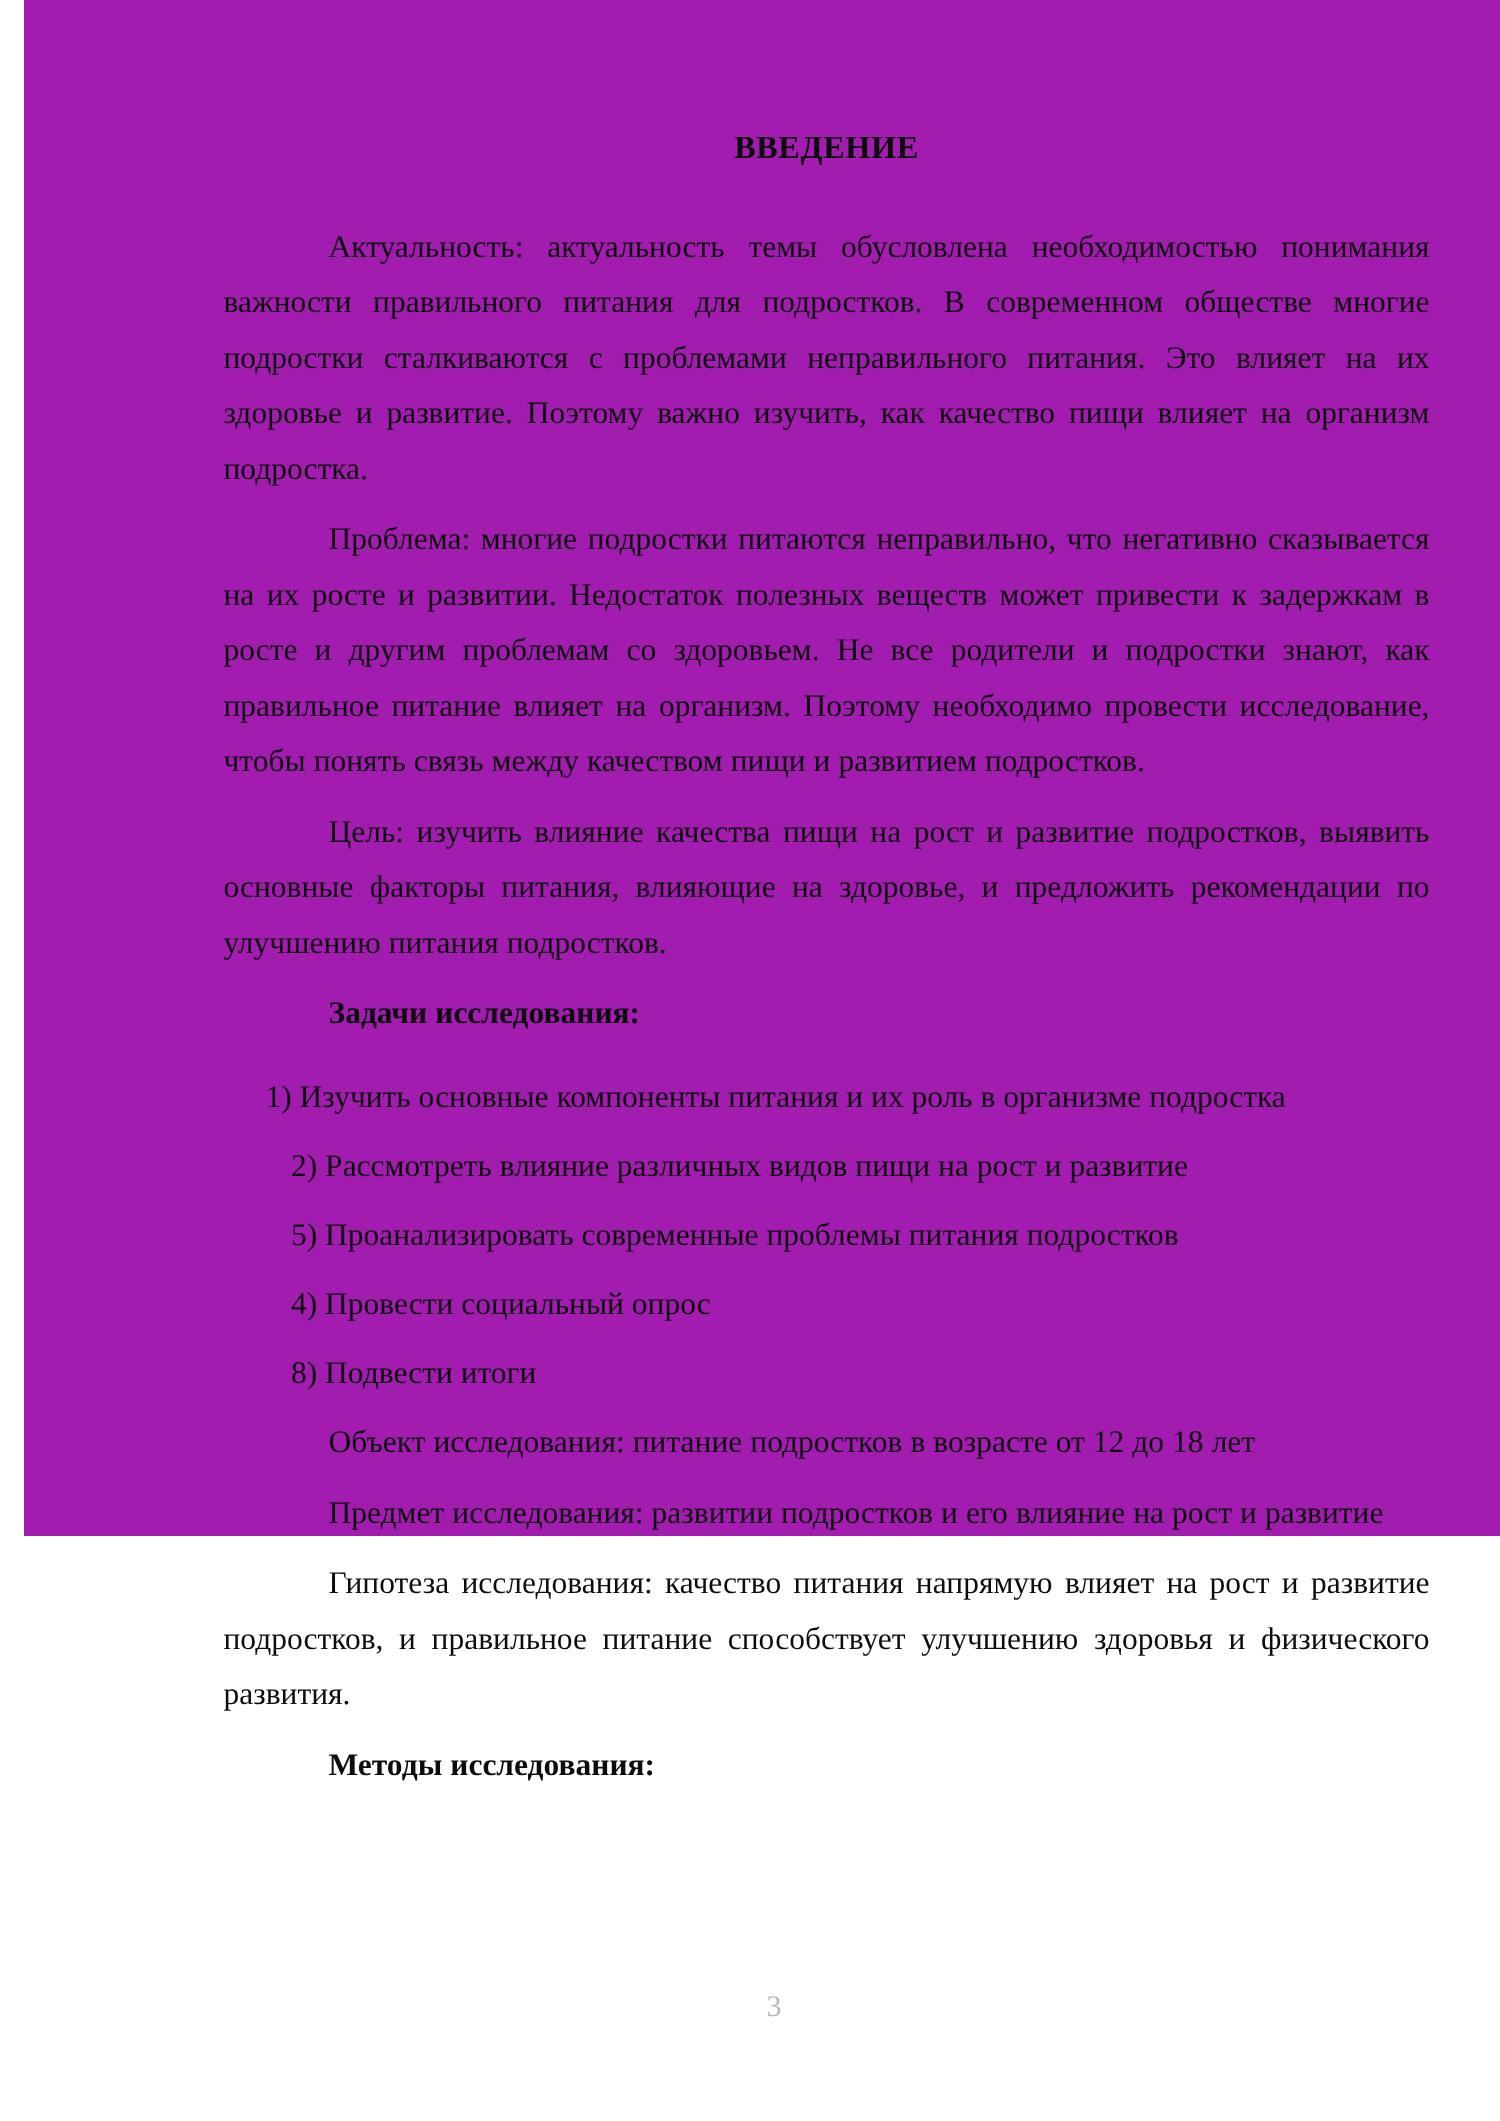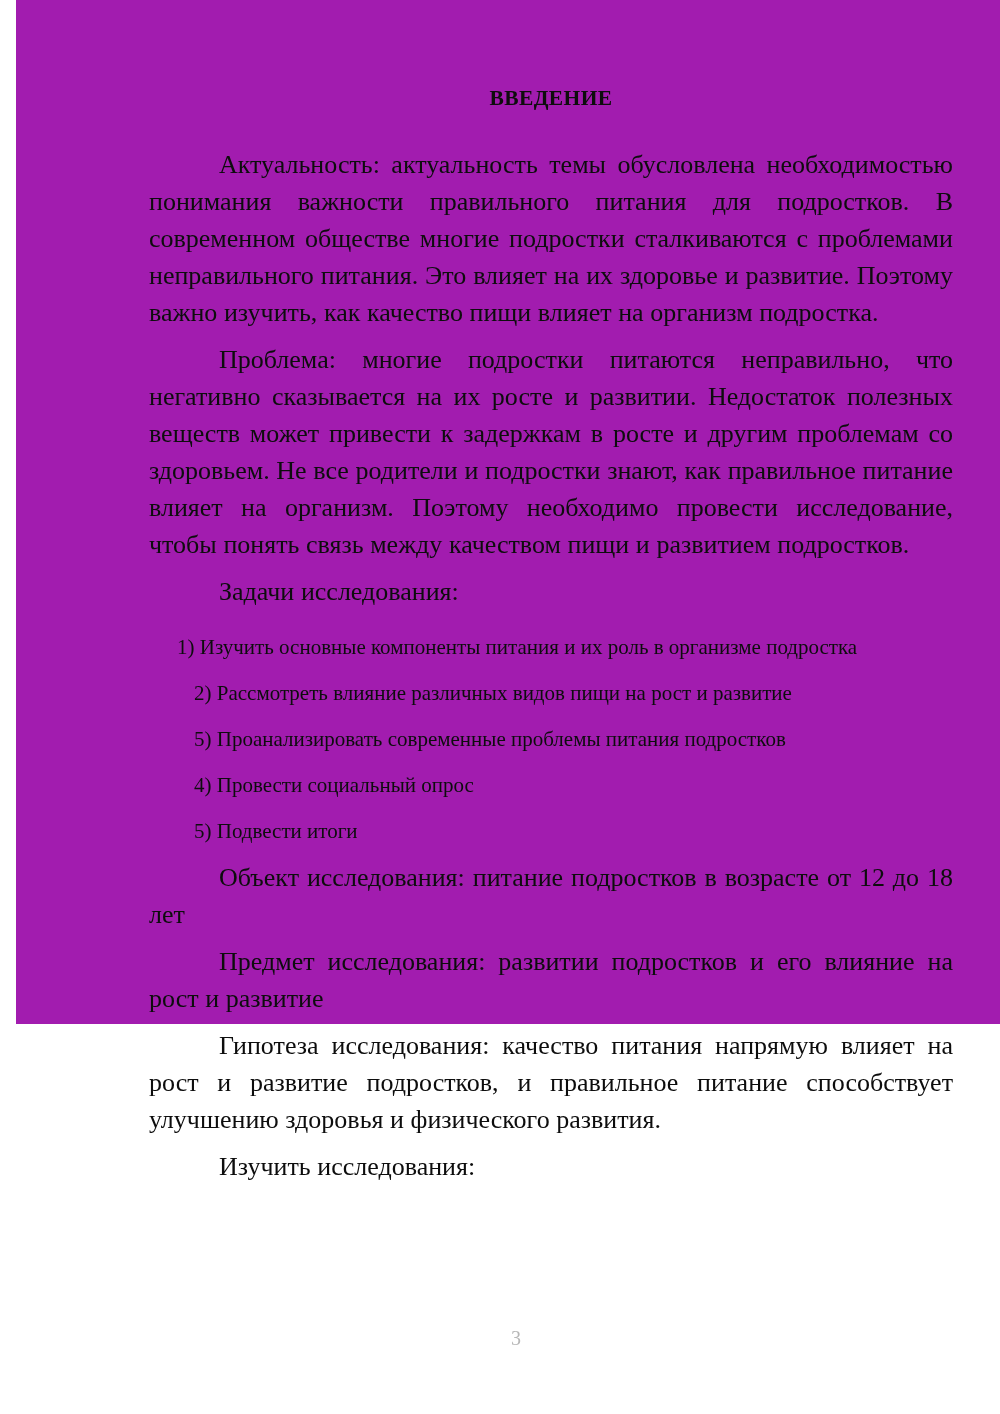--- a/index.html
+++ b/index.html
@@ -36,37 +36,38 @@
   .doc-title {
     font-size: 21.5px;
     font-weight: bold;
     text-align: center;
     letter-spacing: 0.4px;
     margin: 0 0 34px 0;
     line-height: 1.2;
   }
 
   .para {
-    font-size: 26px;
+    font-size: 21px;
     line-height: 37px;
     text-align: justify;
     text-align-last: left;
     text-indent: 70px;
     margin: 0 0 10px 0;
     hyphens: none;
     word-spacing: 0.1px;
   }
 
   .para.tight {
     margin-bottom: 8px;
   }
 
   .para.heading-line {
     text-align: center;
     text-align-last: left;
+    font-weight: bold;
   }
 
   .list-item {
     font-size: 21px;
     line-height: 37px;
     text-align: justify;
     text-align-last: left;
     text-indent: 28px;
     margin: 0 0 9px 0;
   }
@@ -98,38 +99,39 @@
 <div class="page">
 
   <div class="content">
 
     <h1 class="doc-title">ВВЕДЕНИЕ</h1>
 
     <p class="para">Актуальность: актуальность темы обусловлена необходимостью понимания важности правильного питания для подростков. В современном обществе многие подростки сталкиваются с проблемами неправильного питания. Это влияет на их здоровье и развитие. Поэтому важно изучить, как качество пищи влияет на организм подростка.</p>
 
     <p class="para">Проблема: многие подростки питаются неправильно, что негативно сказывается на их росте и развитии. Недостаток полезных веществ может привести к задержкам в росте и другим проблемам со здоровьем. Не все родители и подростки знают, как правильное питание влияет на организм. Поэтому необходимо провести исследование, чтобы понять связь между качеством пищи и развитием подростков.</p>
 
+    <p class="para">Цель: изучить влияние качества пищи на рост и развитие подростков, выявить основные факторы питания, влияющие на здоровье, и предложить рекомендации по улучшению питания подростков.</p>
 
     <p class="para heading-line tight">Задачи исследования:</p>
 
     <p class="list-item first">1)  Изучить основные компоненты питания и их роль в организме подростка</p>
 
     <p class="list-item simple">2) Рассмотреть влияние различных видов пищи на рост и развитие</p>
 
     <p class="list-item simple">5) Проанализировать современные проблемы питания подростков</p>
 
     <p class="list-item simple">4) Провести социальный опрос</p>
 
-    <p class="list-item simple">5) Подвести итоги</p>
+    <p class="list-item simple">8) Подвести итоги</p>
 
     <p class="para">Объект исследования: питание подростков в возрасте от 12 до 18 лет</p>
 
     <p class="para">Предмет исследования: развитии подростков и его влияние на рост и развитие</p>
 
     <p class="para">Гипотеза исследования: качество питания напрямую влияет на рост и развитие подростков, и правильное питание способствует улучшению здоровья и физического развития.</p>
 
-    <p class="para heading-line">Изучить исследования:</p>
+    <p class="para heading-line">Методы исследования:</p>
 
   </div>
 
   <div class="page-number">3</div>
 
 </div>
 
 </body></html>

